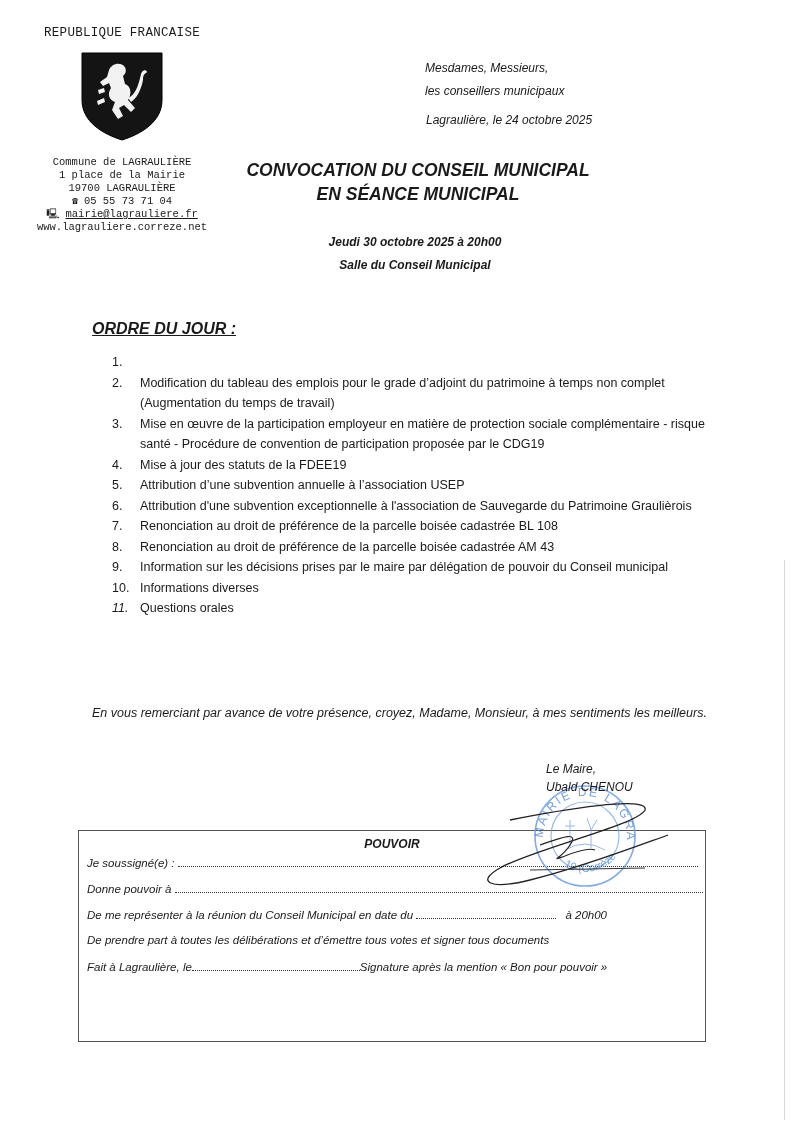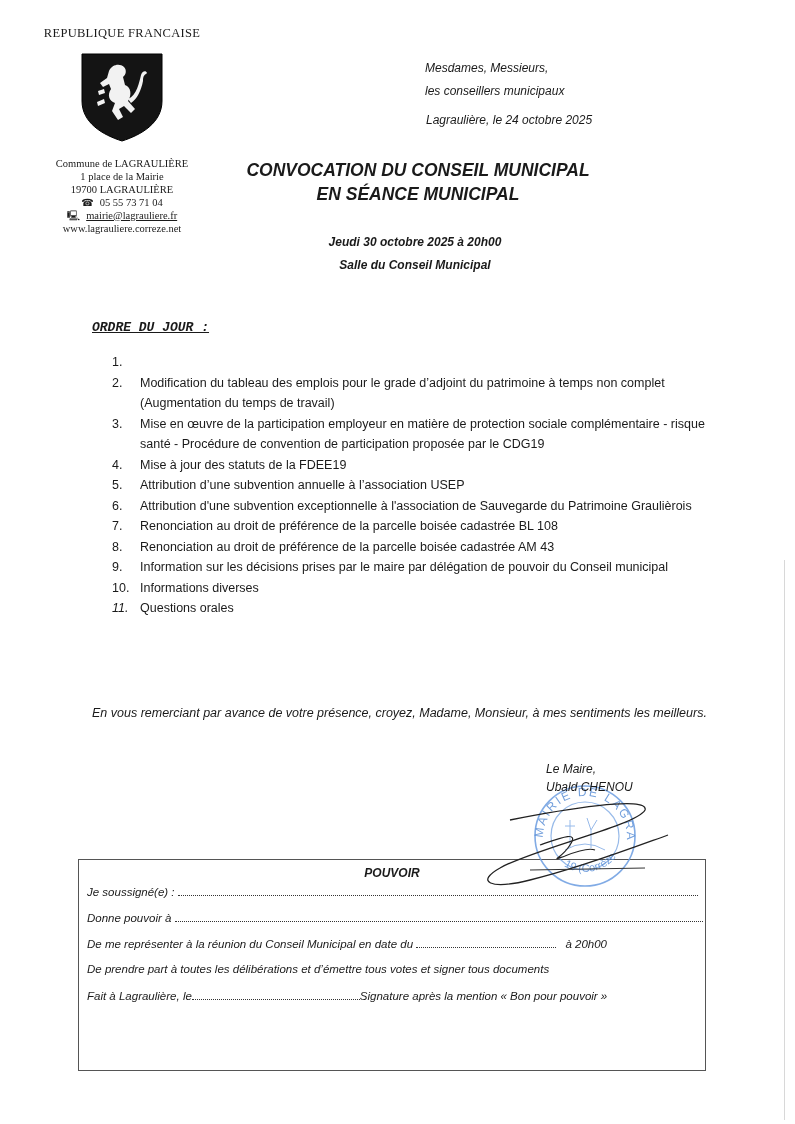--- a/index.html
+++ b/index.html
@@ -1,45 +1,45 @@
 <!DOCTYPE html>
 <html><head>
 <meta charset="utf-8">
 <style>
   html, body { margin: 0; padding: 0; background: #ffffff; }
   body { width: 795px; height: 1124px; position: relative; overflow: hidden; color: #1a1a1a; }
   .serif { font-family: "Liberation Serif", "DejaVu Serif", serif; }
   .sans { font-family: "Liberation Sans", "DejaVu Sans", sans-serif; }
 
-  #letterhead { position: absolute; left: 22px; top: 26px; width: 200px; text-align: center; }
+  #letterhead { position: absolute; left: 22px; top: 26px; width: 200px; text-align: center; font-family: Liberation Mono, monospace; }
   #rf { font-size: 12.5px; letter-spacing: 0.3px; margin-bottom: 10px; }
   #crest { display: block; margin: 0 auto 14px auto; width: 86px; height: 92px; }
   #commune-block { font-size: 10.5px; line-height: 13px; }
   #commune-block .email { text-decoration: underline; }
   .ico { display: inline-block; margin-right: 6px; font-size: 10px; }
 
   #recipient { position: absolute; left: 425px; top: 57px; font-style: italic; font-size: 12px; line-height: 23px; }
   #dateline { position: absolute; left: 426px; top: 113px; font-style: italic; font-size: 12px; }
 
   #title { position: absolute; left: 200px; top: 147px; width: 436px; text-align: center; font-weight: bold; font-style: italic; font-size: 17.5px; line-height: 24px; margin-top: 11px; }
   #meeting { position: absolute; left: 230px; top: 231px; width: 370px; text-align: center; font-weight: bold; font-style: italic; font-size: 12px; line-height: 23px; }
 
-  #agenda-heading { position: absolute; left: 92px; top: 320px; font-weight: bold; font-style: italic; font-size: 13px; text-decoration: underline; font-family: Liberation Mono, monospace; }
+  #agenda-heading { position: absolute; left: 92px; top: 320px; font-weight: bold; font-style: italic; font-size: 16px; text-decoration: underline; }
   #agenda { position: absolute; left: 112px; top: 352px; width: 620px; margin: 0; padding: 0; list-style: none; font-size: 12.5px; line-height: 20.5px; }
   #agenda li { display: flex; }
   #agenda .num { width: 28px; flex: 0 0 28px; text-align: left; }
   #agenda .num.it { font-style: italic; }
 
   #closing { position: absolute; left: 92px; top: 703px; width: 650px; font-style: italic; font-size: 12.5px; line-height: 20px; }
 
   #signature-block { position: absolute; left: 510px; top: 760px; font-style: italic; font-size: 12px; line-height: 18px; z-index: 3; margin-left: 36px; }
   #stamp { position: absolute; left: 525px; top: 778px; width: 120px; height: 112px; z-index: 2; }
   #scribble { position: absolute; left: 470px; top: 790px; width: 200px; height: 105px; z-index: 4; }
 
-  #proxy-box { position: absolute; left: 78px; top: 859px; width: 628px; height: 212px; border: 1px solid #555; box-sizing: border-box; z-index: 1; background: transparent; }
+  #proxy-box { position: absolute; left: 78px; top: 830px; width: 628px; height: 212px; border: 1px solid #555; box-sizing: border-box; z-index: 1; background: transparent; }
   #proxy-title { position: absolute; left: 0; right: 0; top: 6px; text-align: center; font-weight: bold; font-style: italic; font-size: 12px; }
   .proxy-line { position: absolute; left: 8px; font-style: italic; font-size: 11.5px; white-space: nowrap; }
   #pl1 { top: 25px; } #pl2 { top: 51px; } #pl3 { top: 77px; } #pl4 { top: 103px; } #pl5 { top: 129px; }
   .dots { display: inline-block; border-bottom: 1px dotted #333; height: 10px; vertical-align: baseline; }
 
   #edge { position: absolute; right: 10px; top: 560px; width: 1px; height: 560px; background: #d8d8d8; }
 </style>
 </head>
 <body>
 

